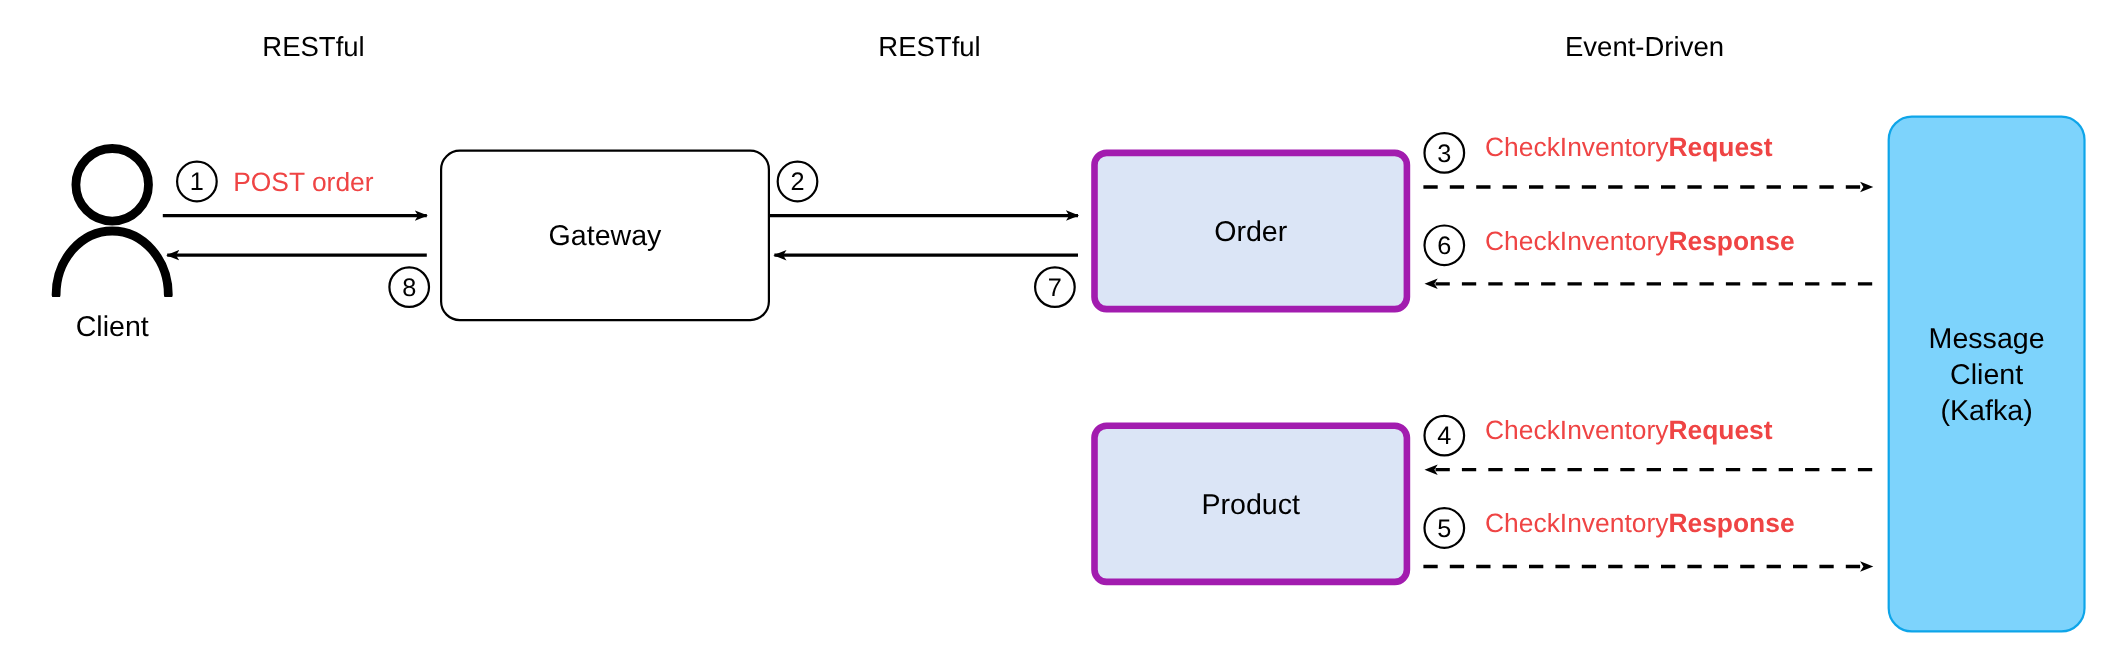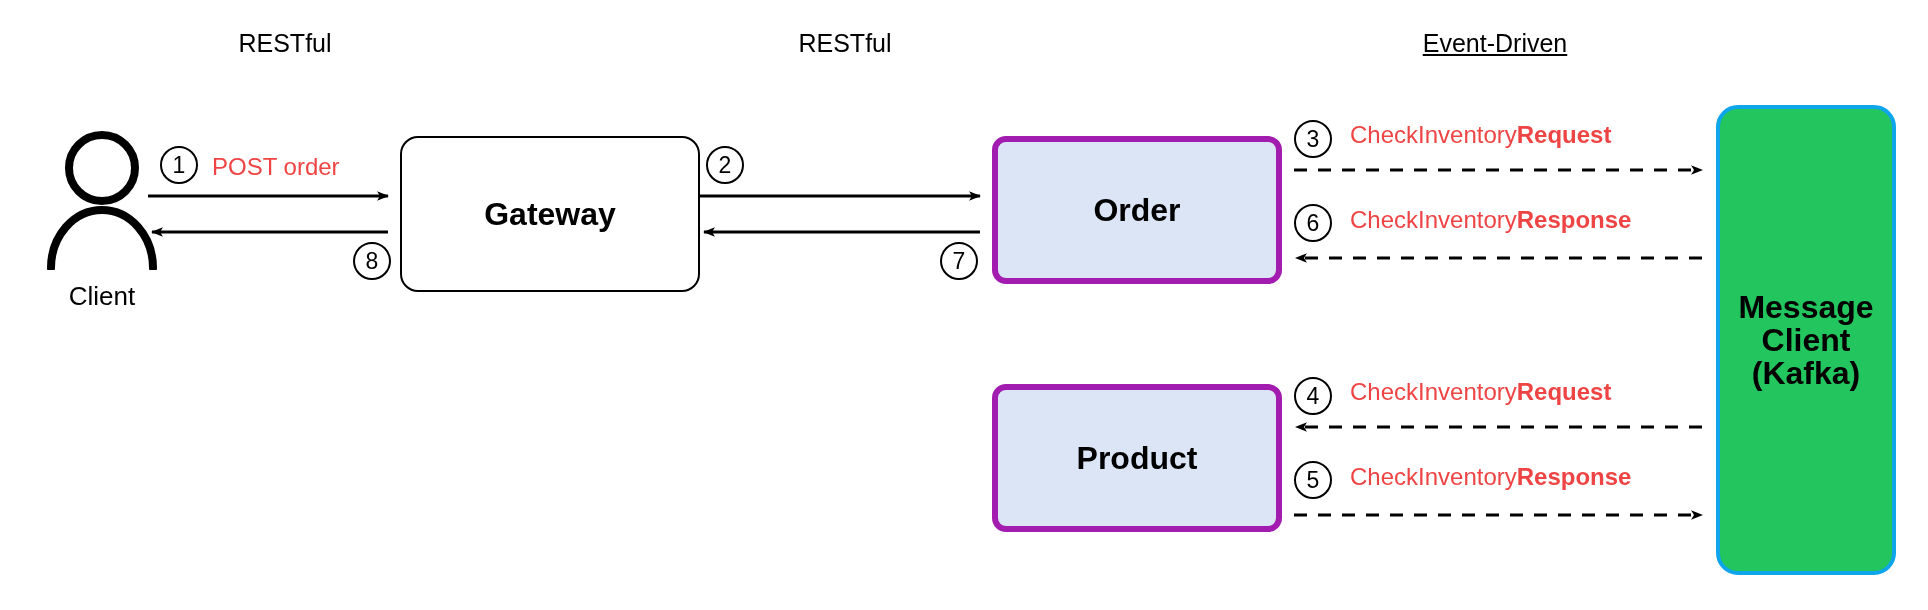--- a/index.html
+++ b/index.html
@@ -41,38 +41,37 @@
   }
 
   
   .node {
     position: absolute;
     box-sizing: border-box;
     display: flex;
     align-items: center;
     justify-content: center;
     text-align: right;
-    font-size: 32px;
+    font-size: 26px;
     line-height: 33px;
     color: #000;
-    font-weight: bold;
   }
   .node-plain {
     background: #ffffff;
     border: 2.5px solid #000000;
     border-radius: 18px;
   }
   .node-service {
     background: #dbe5f6;
     border: 6px solid #a21caf;
     border-radius: 14px;
   }
   .node-queue {
-    background: #22c55e;
-    border: 4px solid #0ea5e9;
+    background: #7dd3fc;
+    border: 2px solid #0ea5e9;
     border-radius: 22px;
   }
   .node-label { display: block; }
 
   
   .actor {
     position: absolute;
   }
   .actor-caption {
     position: absolute;
@@ -134,21 +133,21 @@
 
     <line x1="1702" y1="258" x2="1296" y2="258" stroke="#000" stroke-width="3" stroke-dasharray="13 11" marker-end="url(#ah)"></line>
 
     <line x1="1702" y1="427" x2="1296" y2="427" stroke="#000" stroke-width="3" stroke-dasharray="13 11" marker-end="url(#ah)"></line>
 
     <line x1="1294" y1="515" x2="1702" y2="515" stroke="#000" stroke-width="3" stroke-dasharray="13 11" marker-end="url(#ah)"></line>
   </svg>
 
   <div class="section-label" style="left:285px; top:28px;">RESTful</div>
   <div class="section-label" style="left:845px; top:28px;">RESTful</div>
-  <div class="section-label" style="left:1495px; top:28px;text-decoration:underline;">Event-Driven</div>
+  <div class="section-label" style="left:1495px; top:28px;">Event-Driven</div>
 
   <svg class="actor" style="left:45px; top:130px;" width="115" height="140" viewBox="0 0 115 140">
     <circle cx="57" cy="38" r="33" fill="none" stroke="#000" stroke-width="8"></circle>
     <path d="M6,138 A51,58 0 0 1 108,138" fill="none" stroke="#000" stroke-width="8" stroke-linecap="round"></path>
   </svg>
   <div class="actor-caption" style="left:102px; top:282px;">Client</div>
 
   <div class="node node-plain" style="left:400px; top:136px; width:300px; height:156px;">
     <span class="node-label">Gateway</span>
   </div>

